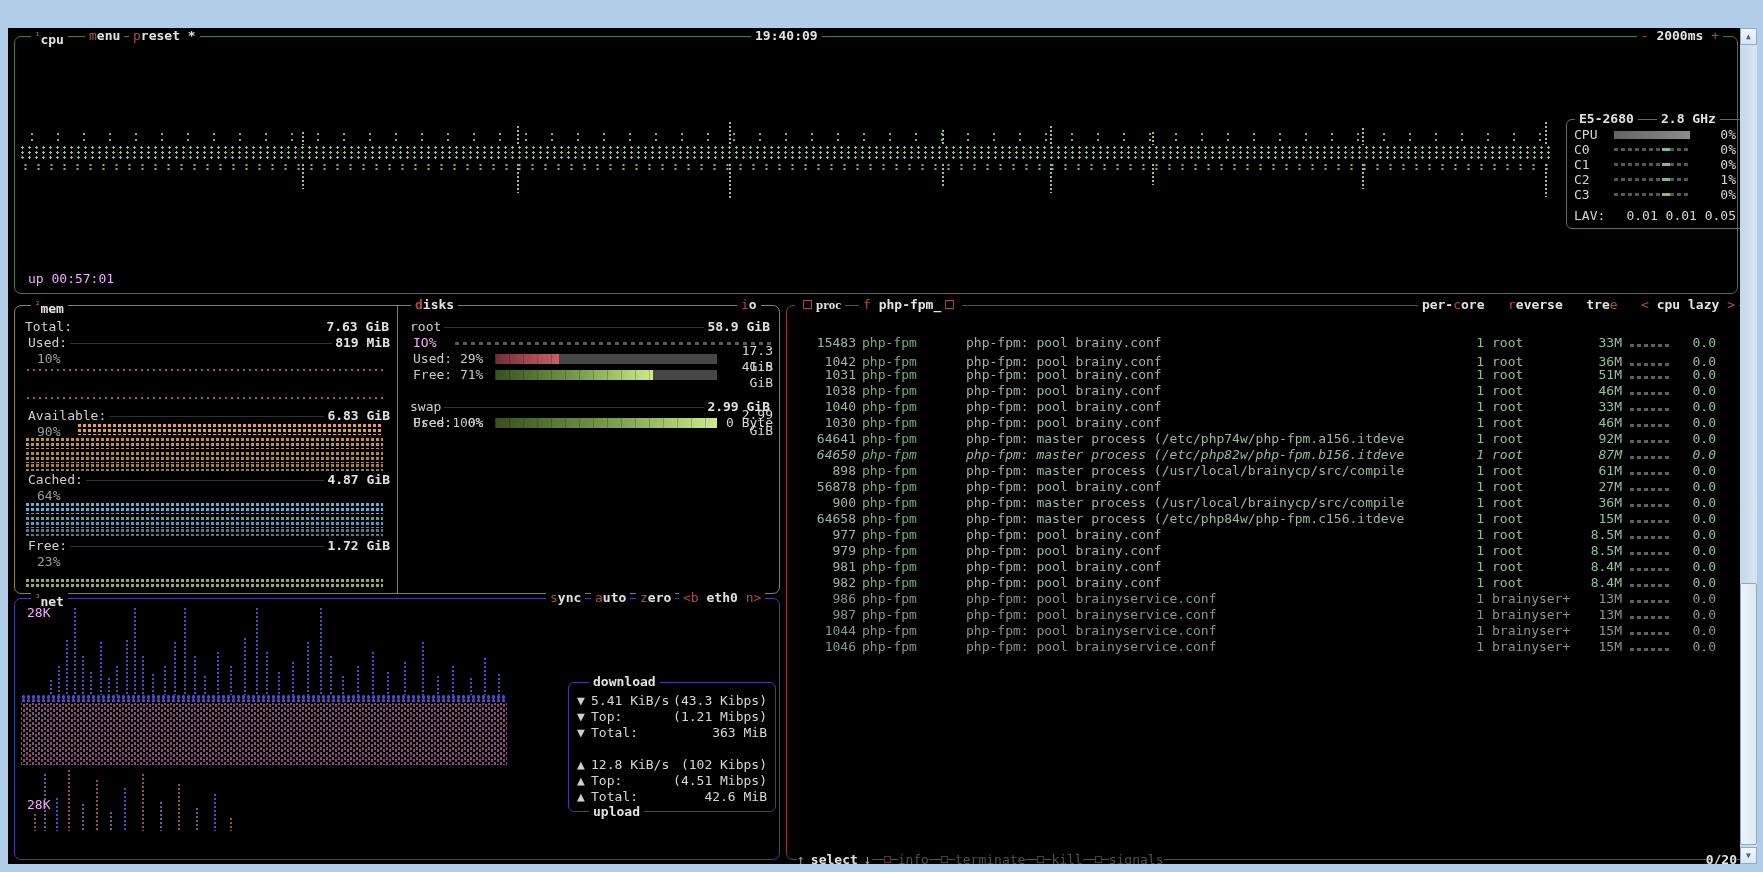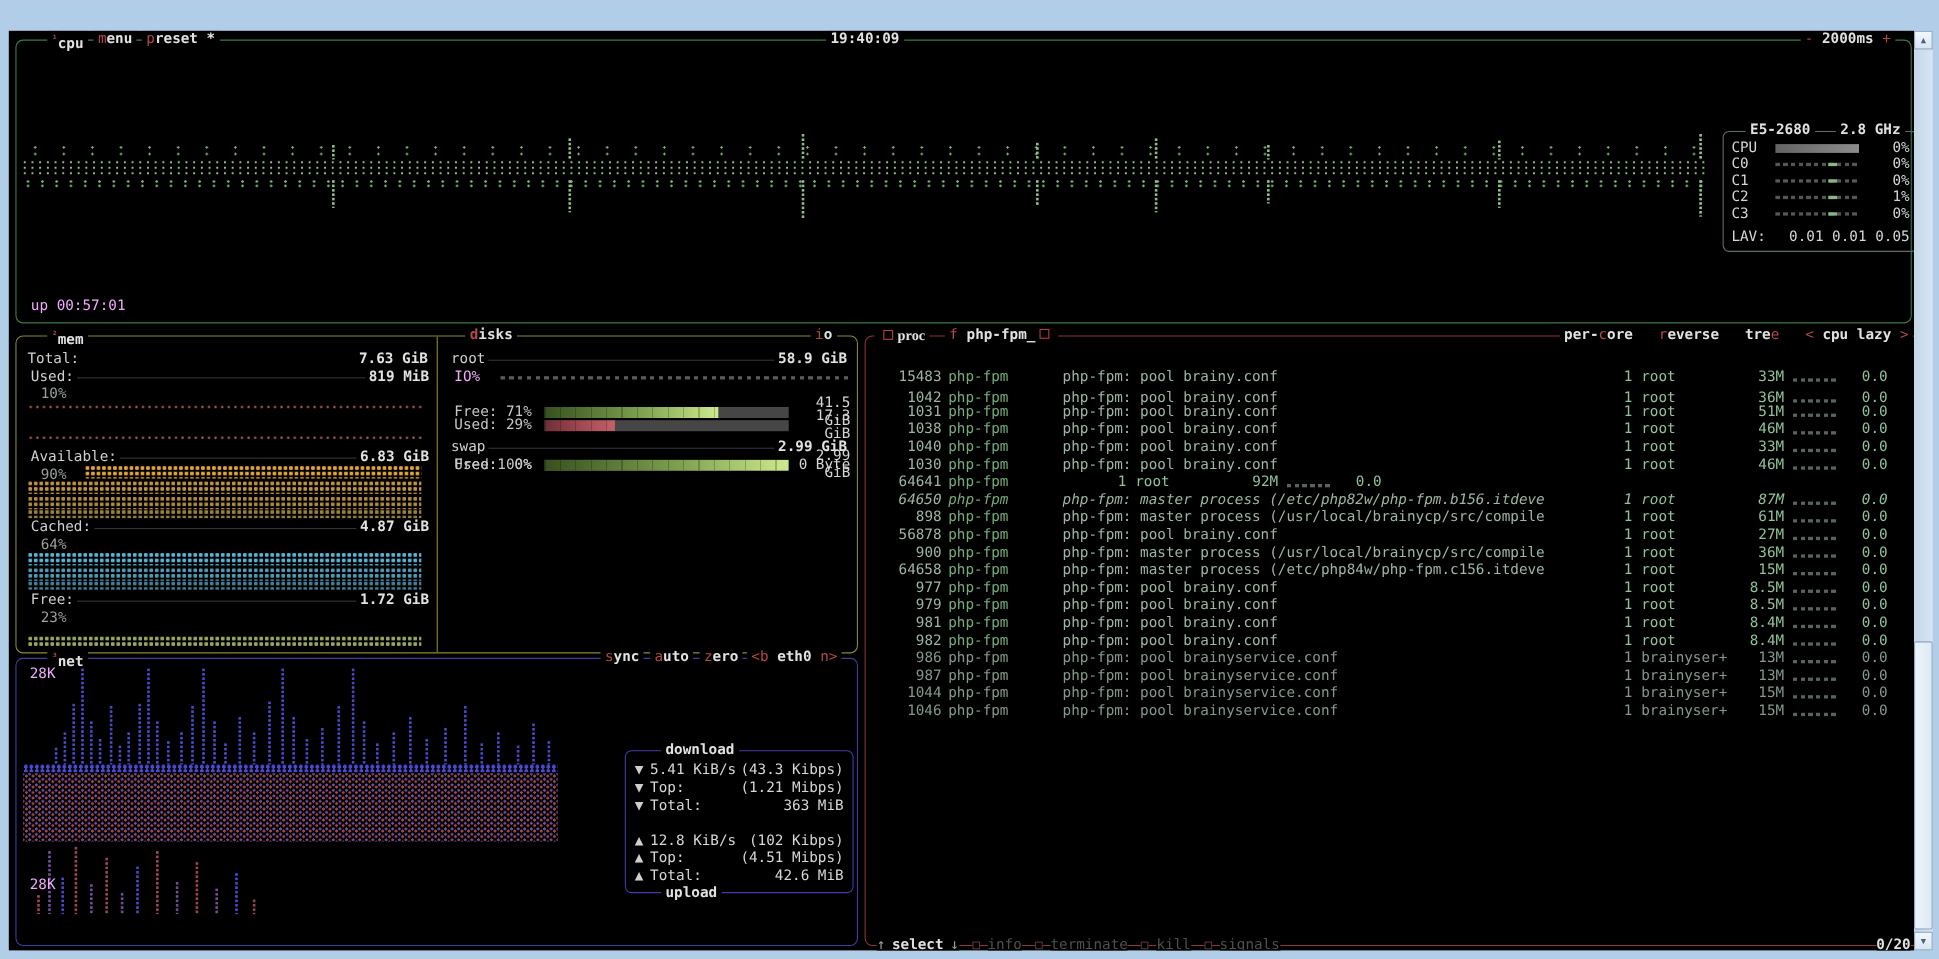--- a/index.html
+++ b/index.html
@@ -20,21 +20,21 @@
     background:linear-gradient(#fdfefe,#e6eef6 45%,#cfdeed 50%,#c4d6e8);}
   .wbtn.min{width:32px;} .wbtn.max{width:30px;}
   .wbtn.close{width:40px;background:linear-gradient(#f5b0a4,#e07b65 45%,#cf5540 50%,#c24b36);border-color:#8e3326;
     color:#fff;font-family:"Liberation Sans",sans-serif;font-weight:bold;font-size:12px;text-align:center;line-height:19px;}
   .wbtn.min::after{content:"";position:absolute;left:10px;bottom:4px;width:12px;height:3px;background:#23405c;}
   .wbtn.max::after{content:"";position:absolute;left:9px;top:5px;width:9px;height:7px;border:2px solid #23405c;}
   
   #terminal{position:absolute;left:8px;top:28px;width:1732px;height:836px;background:#000;overflow:hidden;
     font-size:13px;line-height:16px;color:#cfcfcf;}
   .box{position:absolute;border:1px solid;border-radius:7px;}
-  .btitle{position:absolute;top:-9px;background:#000;padding:0 4px;font-weight:bold;color:#e2e2e2;white-space:nowrap;margin-left:12px;}
+  .btitle{position:absolute;top:-9px;background:#000;padding:0 4px;font-weight:bold;color:#e2e2e2;white-space:nowrap;}
   .onborder{position:absolute;top:-9px;background:#000;padding:0 4px;white-space:nowrap;}
   .key{color:var(--hi_fg);}
   .sup{font-size:9px;vertical-align:super;color:#a85656;font-weight:bold;}
   .dimtx{color:#f0abfc;}
   .pct{color:#9aa09a;}
   .trow{position:absolute;height:16px;line-height:16px;white-space:nowrap;}
   .lrow{display:flex;justify-content:space-between;}
   .lrow::before{content:"";position:absolute;left:0;right:0;top:8px;border-top:1px solid #2e3338;}
   .lrow span{position:relative;background:#000;padding:0 3px;}
   
@@ -223,21 +223,21 @@
 
       <span class="btitle" style="left:396px;"><span class="key">d</span><span>isks</span></span>
       <span class="onborder" style="left:722px;"><span class="key">i</span><span class="bold">o</span></span>
 
       <div class="trow lrow" style="left:392px;top:13px;width:366px;">
         <span>root</span>
           <span class="bold">58.9 GiB</span>
       </div>
       <div class="trow dimtx" style="left:398px;top:29px;">IO%</div>
       <div class="iodash" style="left:440px;top:36px;width:318px;"></div>
-      <div class="drow" style="left:398px;top:45px;width:360px;margin-top:28px;">
+      <div class="drow" style="left:398px;top:45px;width:360px;">
         <span class="dlabel">Used: 29%</span>
         <div class="meter">
             <div class="mfill red" style="width: 29%;"></div>
           </div>
         <span class="dval">17.3 GiB</span>
       </div>
       <div class="drow" style="left:398px;top:61px;width:360px;">
         <span class="dlabel">Free: 71%</span>
         <div class="meter">
             <div class="mfill green" style="width: 71%;"></div>
@@ -446,20 +446,21 @@
             <span class="c-cmd">php-fpm: pool brainy.conf</span>
             <span class="c-thr">1</span>
             <span class="c-user">root</span>
             <span class="c-mem">46M</span>
             <span class="c-graph"></span>
             <span class="c-cpu">0.0</span>
           </div>
           <div class="prow" style="top:96px;">
             <span class="c-pid">64641</span>
             <span class="c-prog">php-fpm</span>
+            <span class="c-cmd">php-fpm: master process (/etc/php74w/php-fpm.a156.itdeve</span>
             <span class="c-thr">1</span>
             <span class="c-user">root</span>
             <span class="c-mem">92M</span>
             <span class="c-graph"></span>
             <span class="c-cpu">0.0</span>
           </div>
           <div class="prow" style="top:112px;font-style:italic;">
             <span class="c-pid">64650</span>
             <span class="c-prog">php-fpm</span>
             <span class="c-cmd">php-fpm: master process (/etc/php82w/php-fpm.b156.itdeve</span>

